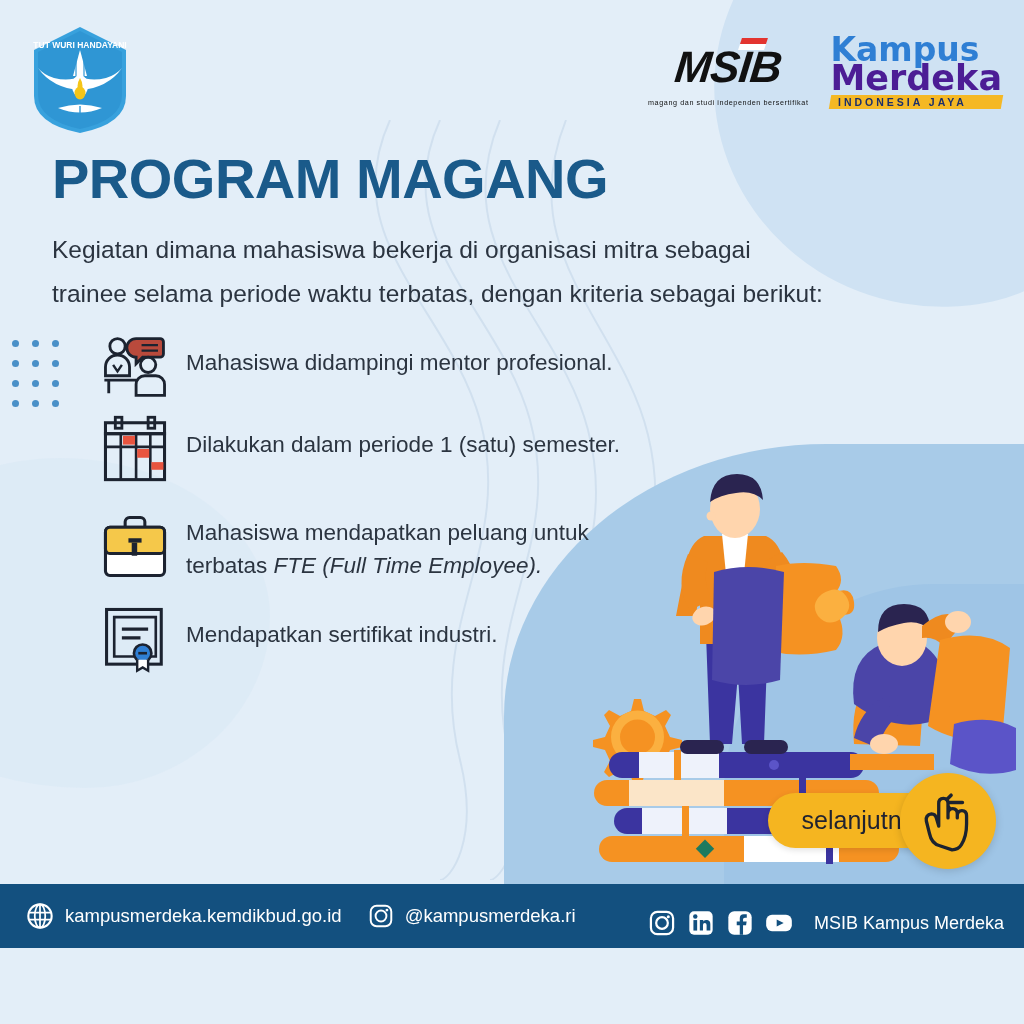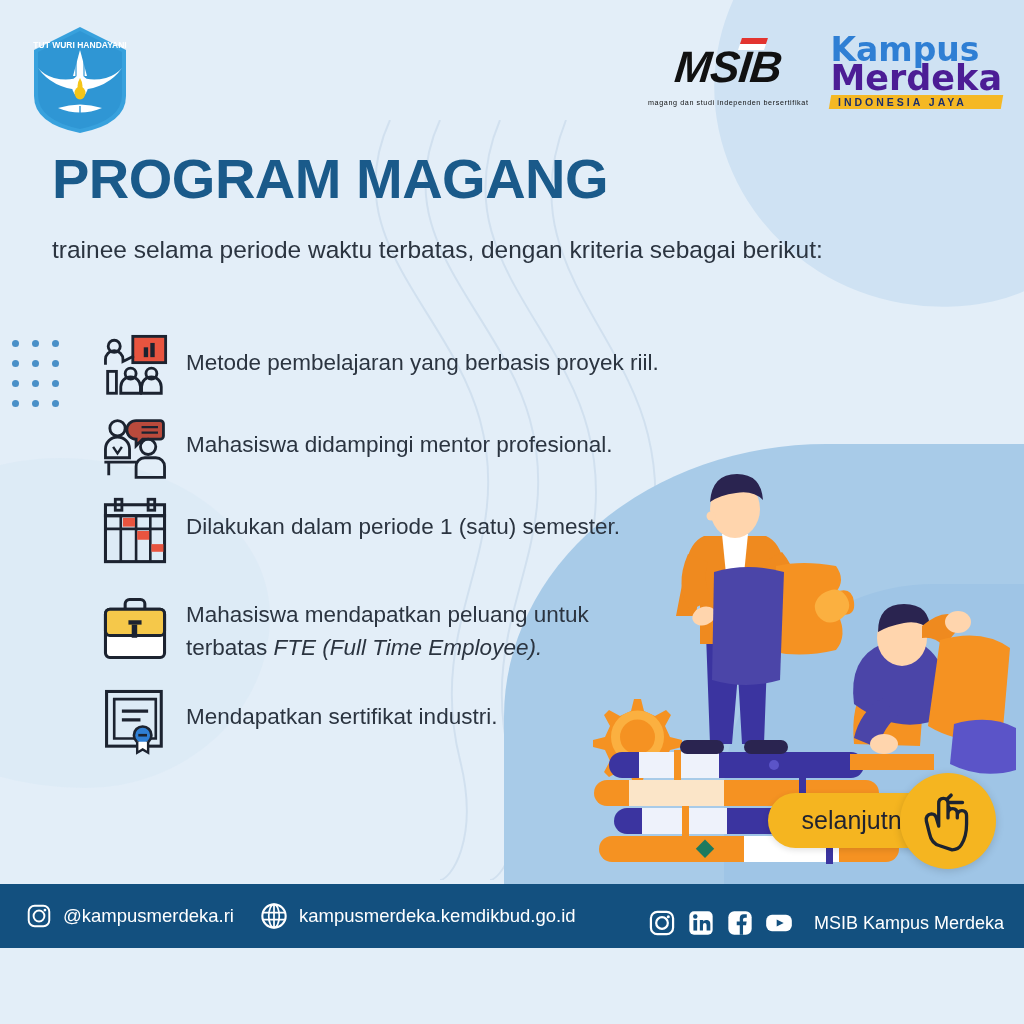--- a/index.html
+++ b/index.html
@@ -164,40 +164,26 @@
       <div class="km-k">Kampus</div>
       <div class="km-m">Merdeka</div>
       <div class="km-band">
         <span>INDONESIA JAYA</span>
       </div>
     </div>
   </div>
 
   <div class="title">PROGRAM MAGANG</div>
   <div class="subtitle">
+    <div>Kegiatan dimana mahasiswa bekerja di organisasi mitra sebagai</div>
     <div>trainee selama periode waktu terbatas, dengan kriteria sebagai berikut:</div>
   </div>
 
   <div class="list">
 
-    <div class="row r1">
-      <svg class="ico" viewBox="0 0 64 64">
-        <rect x="30" y="4" width="30" height="24" fill="#e8543f" stroke="#1c2330" stroke-width="2.6"></rect>
-        <rect x="40" y="14" width="4" height="9" fill="#1c2330"></rect>
-          <rect x="46" y="10" width="4" height="13" fill="#1c2330"></rect>
-        <circle cx="13" cy="13" r="5.5" fill="none" stroke="#1c2330" stroke-width="2.6"></circle>
-        <path d="M5 30 v-5 a8 8 0 0 1 16 0 v2 l10 -5" fill="none" stroke="#1c2330" stroke-width="2.6"></path>
-        <rect x="7" y="36" width="8" height="20" fill="none" stroke="#1c2330" stroke-width="2.6"></rect>
-        <circle cx="28" cy="38" r="5" fill="none" stroke="#1c2330" stroke-width="2.6"></circle>
-        <circle cx="47" cy="38" r="5" fill="none" stroke="#1c2330" stroke-width="2.6"></circle>
-        <path d="M19 56 v-6 a9 9 0 0 1 18 0 v6 Z" fill="none" stroke="#1c2330" stroke-width="2.6"></path>
-        <path d="M38 56 v-6 a9 9 0 0 1 18 0 v6 Z" fill="none" stroke="#1c2330" stroke-width="2.6"></path>
-      </svg>
-      <div class="txt">Metode pembelajaran yang berbasis proyek riil.</div>
-    </div>
 
     <div class="row r2">
       <svg class="ico" viewBox="0 0 64 64">
         <circle cx="16" cy="13" r="7" fill="none" stroke="#1c2330" stroke-width="2.6"></circle>
         <path d="M33 6 h22 a3 3 0 0 1 3 3 v11 a3 3 0 0 1 -3 3 h-16 l-6 6 v-6 a3 3 0 0 1 0 -17 Z" fill="#b94a3c" stroke="#1c2330" stroke-width="2.6"></path>
         <path d="M38 12 h15 M38 17 h15" stroke="#1c2330" stroke-width="2"></path>
         <path d="M5 40 v-8 a11 11 0 0 1 22 0 v8 Z" fill="none" stroke="#1c2330" stroke-width="2.6"></path>
         <path d="M12 30 l4 6 l4 -6" fill="none" stroke="#1c2330" stroke-width="2.2"></path>
         <circle cx="44" cy="30" r="7" fill="none" stroke="#1c2330" stroke-width="2.6"></circle>
         <path d="M33 58 v-10 a8 8 0 0 1 8 -8 h10 a8 8 0 0 1 8 8 v10 Z" fill="none" stroke="#1c2330" stroke-width="2.6"></path>
@@ -322,38 +308,38 @@
     <div class="cta-circle">
       <svg width="66" height="66" viewBox="0 0 64 64">
         <path d="M46 14 h-18 M28 14 l7 -7 M28 14 l7 7" fill="none" stroke="#1c2330" stroke-width="3.4" stroke-linecap="round" stroke-linejoin="round"></path>
         <path d="M24 56 q-8 -2 -10 -12 l-3 -12 q-1 -6 5 -7 q4 0 5 5 l2 7 v-22 q0 -5 4.5 -5 t4.5 5 v14 v-4 q0 -5 4.5 -5 t4.5 5 v4 v-2 q0 -5 4.5 -5 t4.5 5 v3 q0 5 0 5 q0 12 -5 20 q-3 5 -9 5 Z" fill="#f5b520" stroke="#1c2330" stroke-width="3.2" stroke-linejoin="round"></path>
       </svg>
     </div>
   </div>
 
   <div class="footer">
 
+    <div class="grp f-web">
+      <svg width="28" height="28" viewBox="0 0 24 24">
+        <circle cx="12" cy="12" r="10" fill="none" stroke="#fff" stroke-width="1.8"></circle>
+        <ellipse cx="12" cy="12" rx="4.5" ry="10" fill="none" stroke="#fff" stroke-width="1.5"></ellipse>
+        <path d="M2.5 9 h19 M2.5 15 h19 M12 2 v20" stroke="#fff" stroke-width="1.5" fill="none"></path>
+      </svg>
+      <span>kampusmerdeka.kemdikbud.go.id</span>
+    </div>
+
     <div class="grp f-ig">
       <svg width="26" height="26" viewBox="0 0 24 24">
         <rect x="2.5" y="2.5" width="19" height="19" rx="5.5" fill="none" stroke="#fff" stroke-width="1.8"></rect>
         <circle cx="12" cy="12" r="5" fill="none" stroke="#fff" stroke-width="1.8"></circle>
         <circle cx="17.5" cy="6.5" r="1.3" fill="#fff"></circle>
       </svg>
       <span>@kampusmerdeka.ri</span>
     </div>
 
-    <div class="grp f-web">
-      <svg width="28" height="28" viewBox="0 0 24 24">
-        <circle cx="12" cy="12" r="10" fill="none" stroke="#fff" stroke-width="1.8"></circle>
-        <ellipse cx="12" cy="12" rx="4.5" ry="10" fill="none" stroke="#fff" stroke-width="1.5"></ellipse>
-        <path d="M2.5 9 h19 M2.5 15 h19 M12 2 v20" stroke="#fff" stroke-width="1.5" fill="none"></path>
-      </svg>
-      <span>kampusmerdeka.kemdikbud.go.id</span>
-    </div>
-
     <div class="grp f-soc">
       <svg class="sicon" viewBox="0 0 24 24">
         <rect x="2.5" y="2.5" width="19" height="19" rx="5.5" fill="none" stroke="#fff" stroke-width="1.9"></rect>
         <circle cx="12" cy="12" r="5" fill="none" stroke="#fff" stroke-width="1.9"></circle>
         <circle cx="17.4" cy="6.6" r="1.3" fill="#fff"></circle>
       </svg>
       <svg class="sicon" viewBox="0 0 24 24">
         <rect x="2" y="2" width="20" height="20" rx="4" fill="#fff"></rect>
         <rect x="5.5" y="9.5" width="3.2" height="9" fill="#13507f"></rect>
         <circle cx="7.1" cy="6.4" r="1.9" fill="#13507f"></circle>

